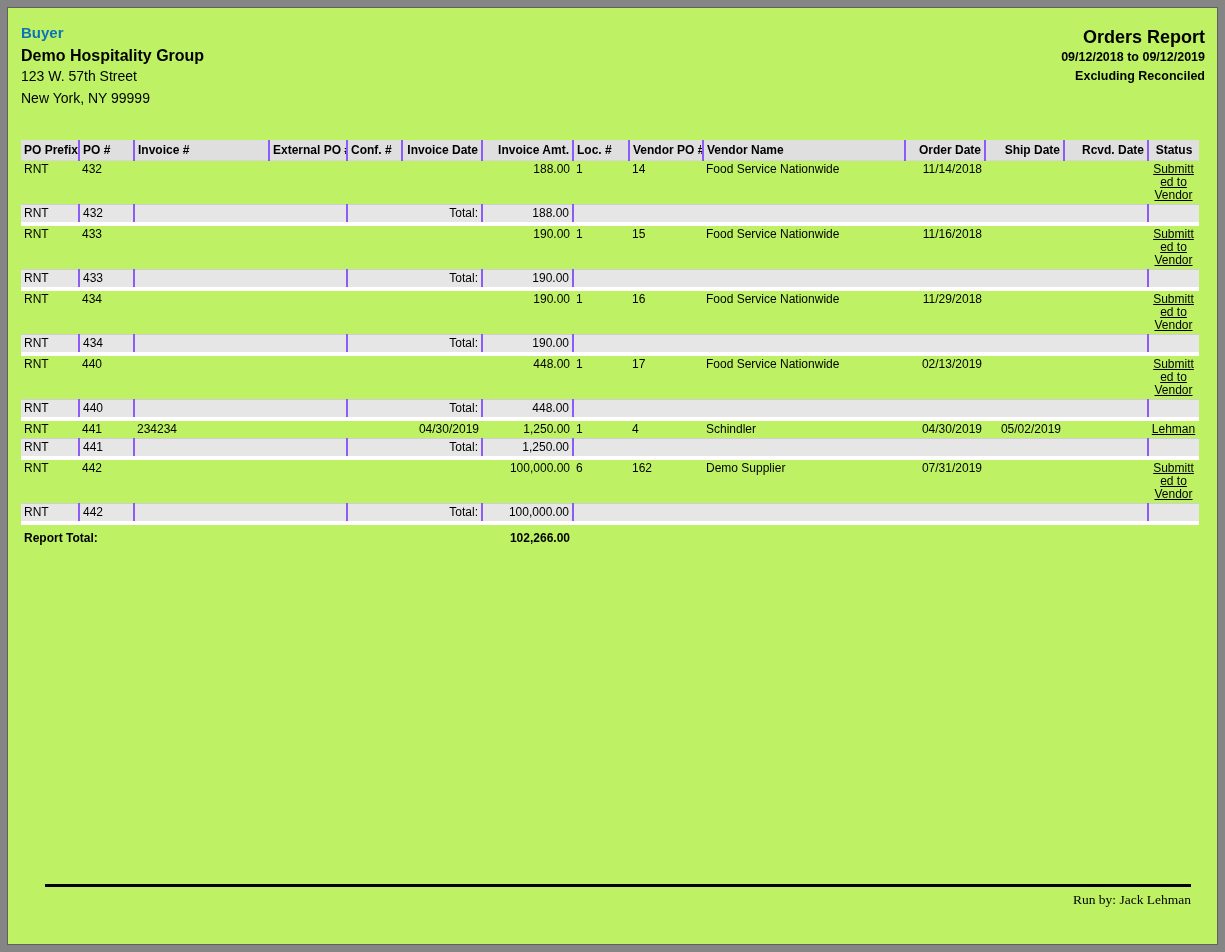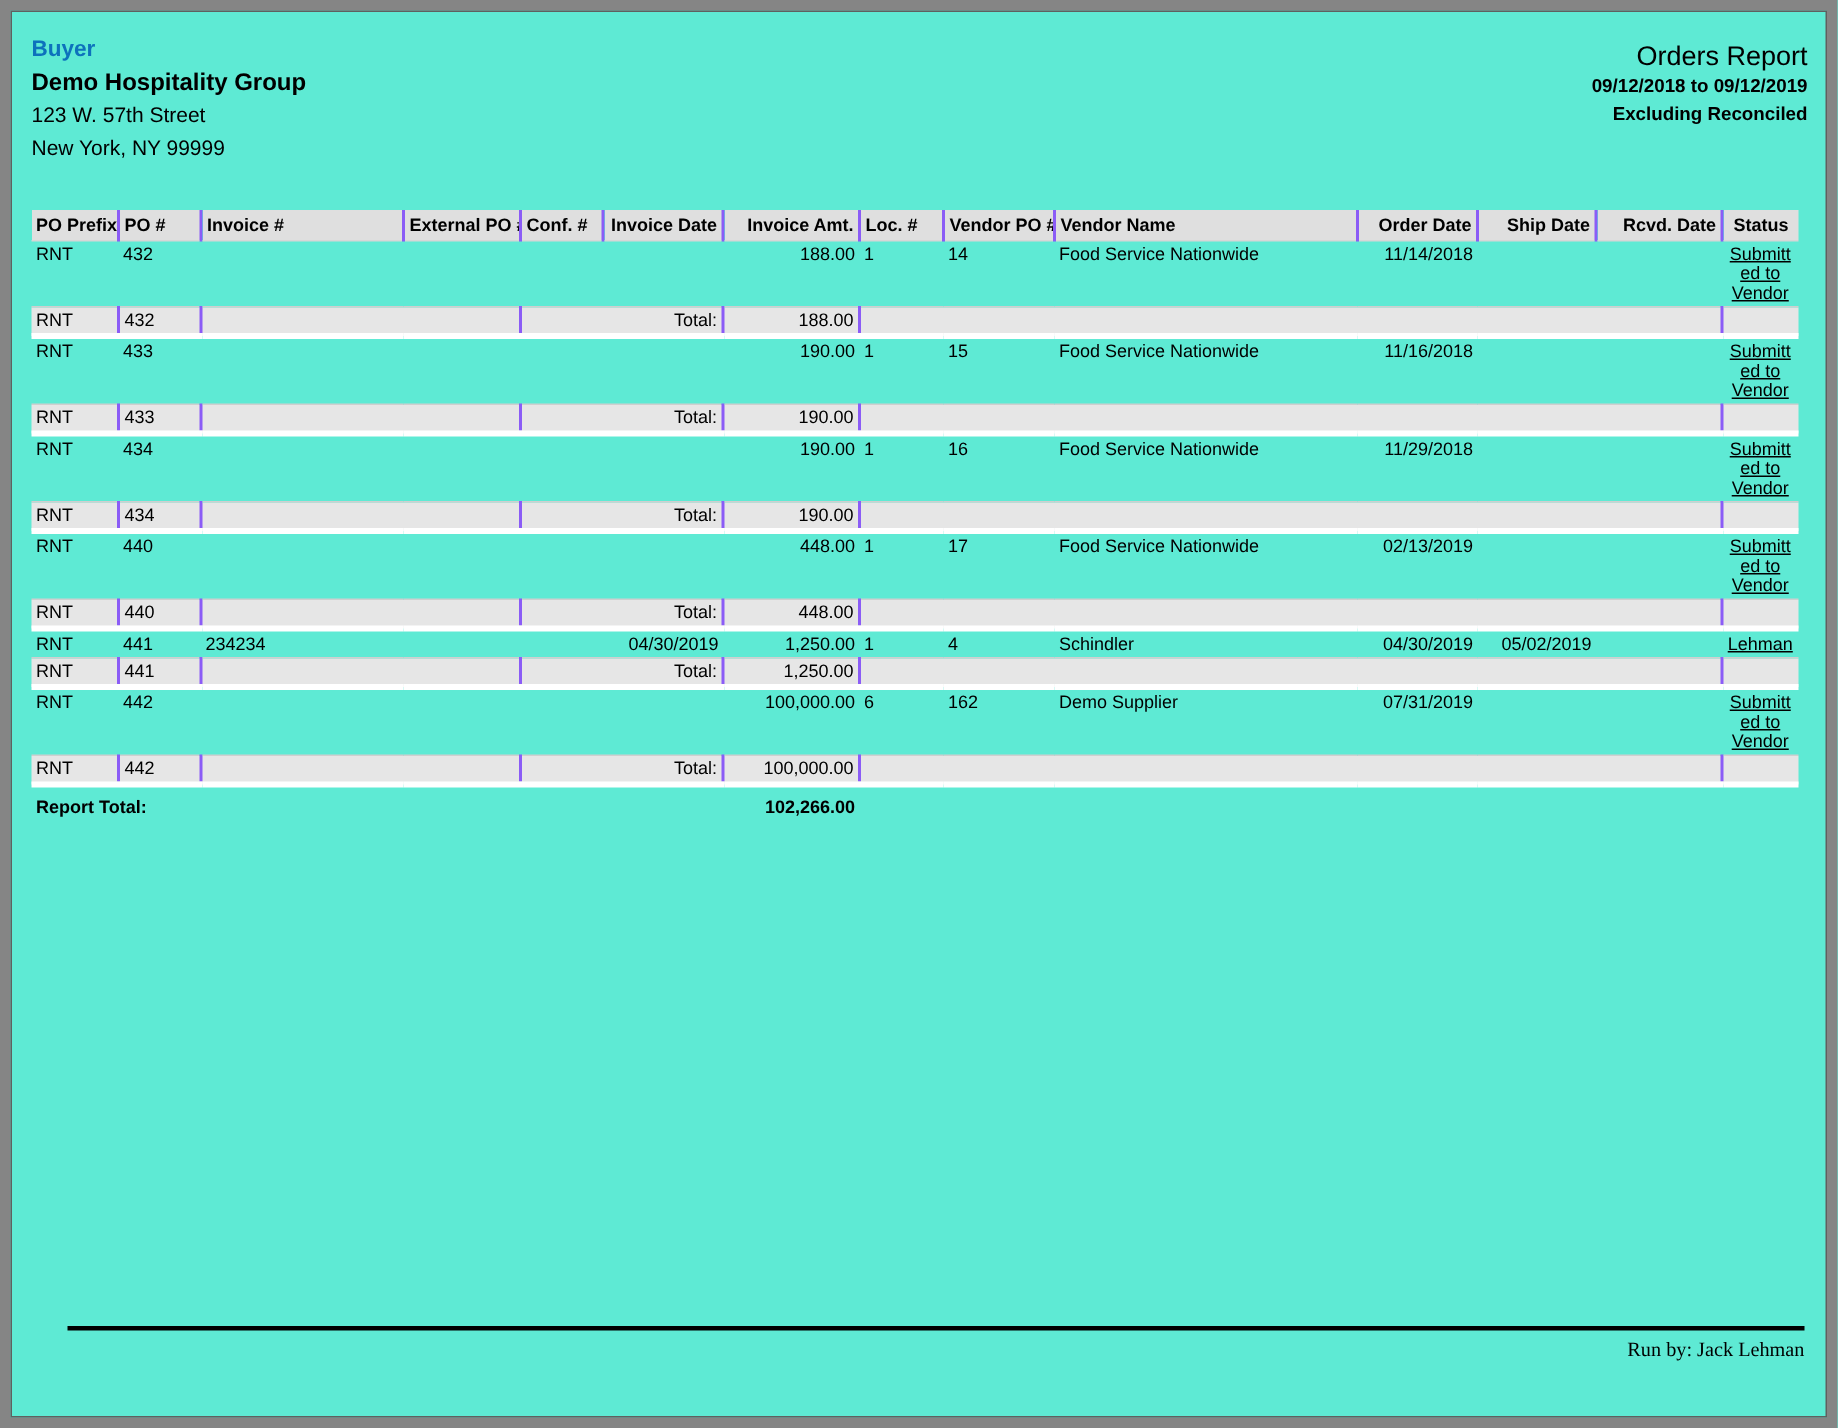--- a/index.html
+++ b/index.html
@@ -6,33 +6,33 @@
   html, body { margin: 0; padding: 0; }
   body {
     width: 1225px; height: 952px;
     background: #858585;
     padding: 7px;
     font-family: "Liberation Sans", sans-serif;
     color: #000;
   }
   .page {
     width: 100%; height: 100%;
-    background: #5eead4;
+    background: #bef264;
     border: 1px solid #606060;
     position: relative;
     padding: 13px 12px 0 13px;
     overflow: hidden;
   }
   
   .report-header { display: flex; justify-content: space-between; align-items: flex-start; }
   .buyer { font-size: 15px; font-weight: bold; margin-top: 3px; }
   .company { font-size: 16px; font-weight: bold; margin-top: 6px; }
   .addr { font-size: 14px; line-height: 22px; }
   .header-right { text-align: right; }
-  .report-title { font-size: 18px; font-weight: normal; margin-top: 6px; }
+  .report-title { font-size: 18px; font-weight: bold; margin-top: 6px; }
   .report-sub { font-size: 12.5px; font-weight: bold; line-height: 19px; }
   
   table.orders {
     border-collapse: collapse;
     table-layout: fixed;
     width: 1178px;
     margin-top: 31px;
     font-size: 12px;
   }
   table.orders th {
@@ -54,21 +54,21 @@
   .a-l { text-align: left; }
   .a-r { text-align: right; }
   .a-c { text-align: center; }
   td.status-cell {
     text-align: center;
     word-break: break-word;
     overflow-wrap: break-word;
     padding-left: 1px; padding-right: 1px; text-decoration: underline;
   }
   
-  .report-footer { position: absolute; left: 13px; right: 1px; bottom: 36px; }
+  .report-footer { position: absolute; left: 13px; right: 13px; bottom: 36px; }
   .footer-rule { border-top: 3px solid #000000; margin: 0 13px 4px 24px; }
   .footer-text {
     text-align: right;
     font-family: "Liberation Serif", serif;
     font-size: 13.5px;
     line-height: 17.5px;
     padding-right: 13px;
   }
   .time-gap { margin-left: 15px; }
 </style>

